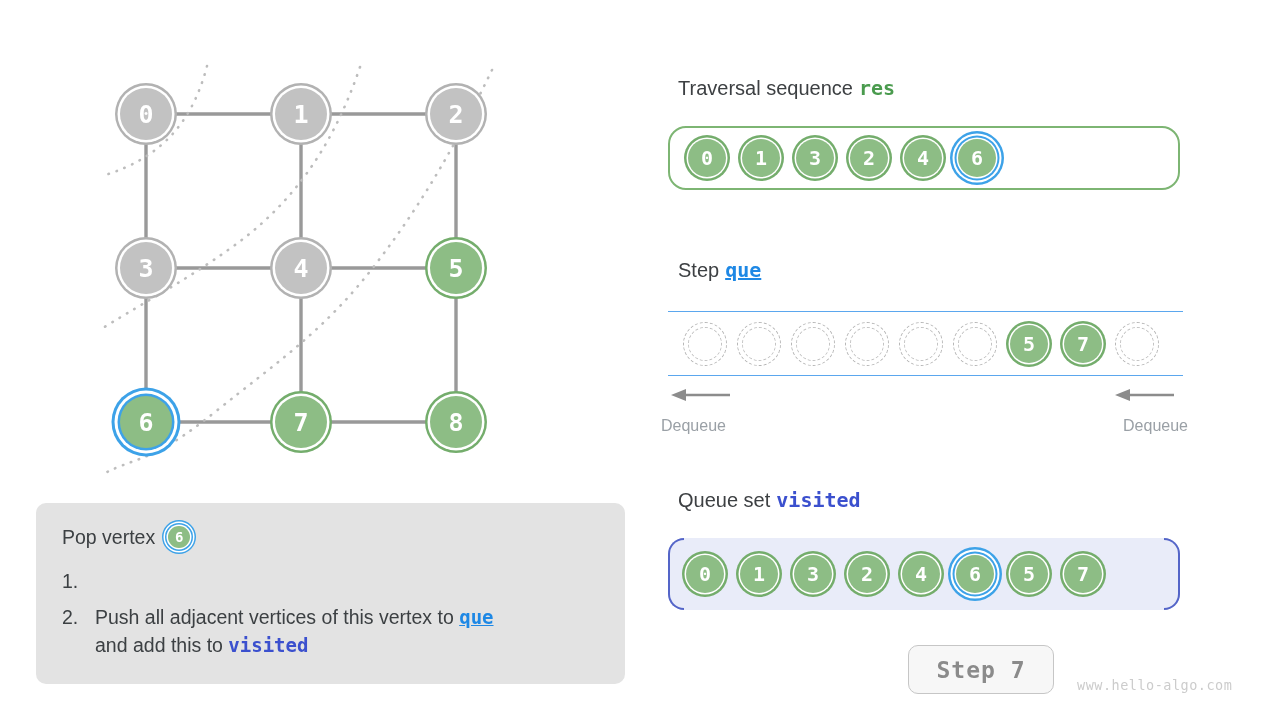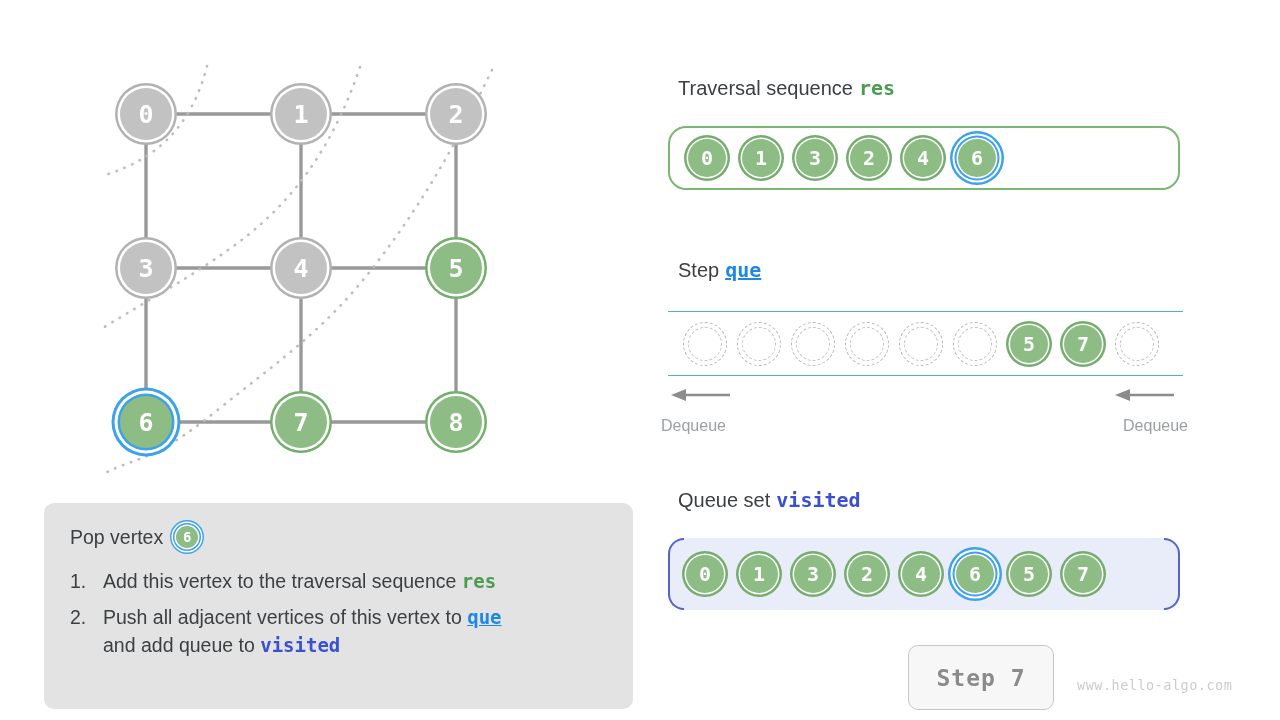--- a/index.html
+++ b/index.html
@@ -48,35 +48,35 @@
   .q-label{position:absolute;font-size:16px;color:var(--text-gray,#9aa0a6);}
   
   .hash-box{position:absolute;left:668px;top:538px;width:512px;height:72px;
             background:var(--hash-bg,#e9ecf9);border-radius:16px;}
   .bracket{position:absolute;top:0;bottom:0;width:16px;box-sizing:border-box;
            border:2.5px solid var(--bracket,#5465c8);}
   .b-left{left:0;border-right:none;border-radius:16px 0 0 16px;}
   .b-right{right:0;border-left:none;border-radius:0 16px 16px 0;}
   .hash-items{position:absolute;inset:0;display:flex;align-items:center;padding-left:14px;gap:8px;}
   
-  .explain{position:absolute;left:36px;top:503px;width:589px;height:206px;box-sizing:border-box;
+  .explain{position:absolute;left:36px;top:503px;width:589px;height:181px;box-sizing:border-box;
            background:var(--explain-bg,#e3e3e3);border-radius:10px;padding:17px 14px 0 26px;
-           font-size:19.5px;color:#3c4043;margin-left:8px;}
+           font-size:19.5px;color:#3c4043;}
   .ex-intro{display:flex;align-items:center;margin-bottom:13px;}
   .chip{width:22px;height:22px;border-radius:50%;flex:none;margin:6px 13px;
         background:var(--green-fill,#8dbd85);
         box-shadow:0 0 0 1.5px #fff,0 0 0 3px var(--blue-ring,#3da2e8),
                    0 0 0 4.5px #fff,0 0 0 6px var(--blue-ring,#3da2e8);
         display:flex;align-items:center;justify-content:center;color:#fff;
         font:bold 14px "DejaVu Sans Mono",monospace;}
   .ex-item{display:flex;margin-bottom:8px;line-height:28px;}
   .ex-num{width:24px;margin-right:9px;flex:none;}
   .ex-text .tok{font-size:19px;}
   
-  .step-btn{position:absolute;left:908px;top:645px;width:146px;height:65px;box-sizing:border-box;
+  .step-btn{position:absolute;left:908px;top:645px;width:146px;height:49px;box-sizing:border-box;
             background:#f7f7f7;border:1.5px solid #c6c6c6;border-radius:10px;
             display:flex;align-items:center;justify-content:center;
             font:bold 23px "DejaVu Sans Mono",monospace;color:var(--step-text,#8b8b8b);letter-spacing:1px;
             cursor:default;}
   .watermark{position:absolute;left:1077px;top:677px;
              font:13.5px "DejaVu Sans Mono",monospace;color:var(--watermark,#cccccc);letter-spacing:.5px;text-align:right;}
 </style>
 </head>
 <body>
 
@@ -172,25 +172,24 @@
 
   <div class="explain">
     <div class="ex-intro">
       <span>Pop vertex</span>
       <span class="chip">
           <span>6</span>
         </span>
     </div>
     <div class="ex-item">
       <span class="ex-num">1.</span>
-      <span class="ex-text"><span>Add this vertex to the traversal sequence </span><code class="tok green">res</code></span>
     </div>
     <div class="ex-item">
       <span class="ex-num">2.</span>
-      <span class="ex-text"><span>Push all adjacent vertices of this vertex to </span><code class="tok blue">que</code><br><span>and add queue to </span><code class="tok indigo">visited</code></span>
+      <span class="ex-text"><span>Push all adjacent vertices of this vertex to </span><code class="tok blue">que</code><br><span>and add this to </span><code class="tok indigo">visited</code></span>
     </div>
   </div>
 
   <div class="step-btn">Step 7</div>
   <div class="watermark">www.hello-algo.com</div>
 
 <div class="vx v-gray" style="left: 146px; top: 114px;">0</div>
     <div class="vx v-gray" style="left: 301px; top: 114px;">1</div>
     <div class="vx v-gray" style="left: 456px; top: 114px;">2</div>
     <div class="vx v-gray" style="left: 146px; top: 268px;">3</div>

